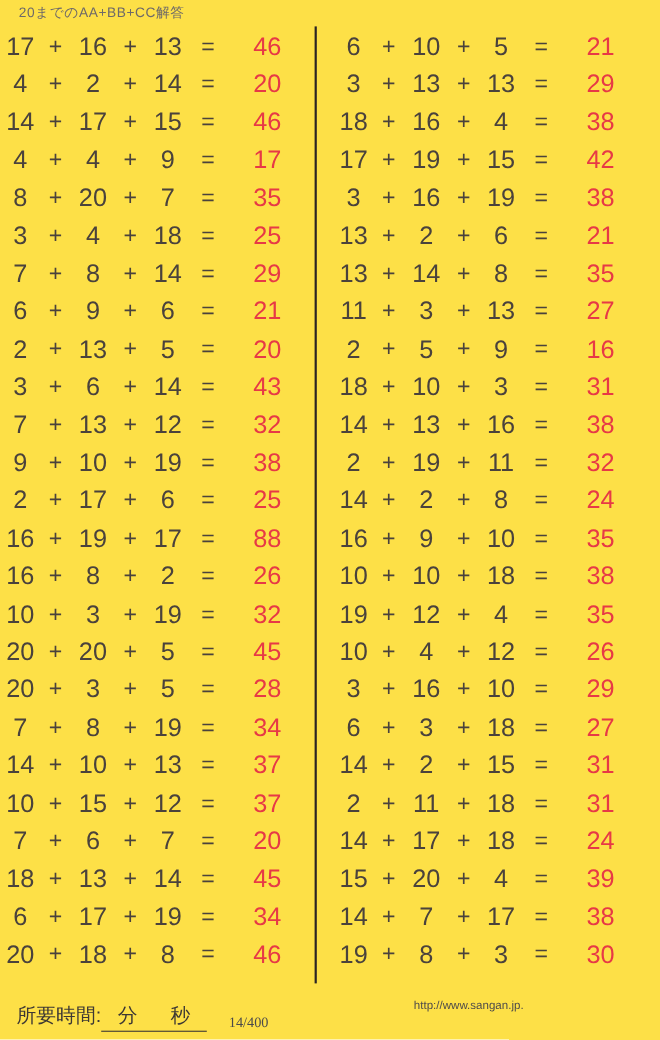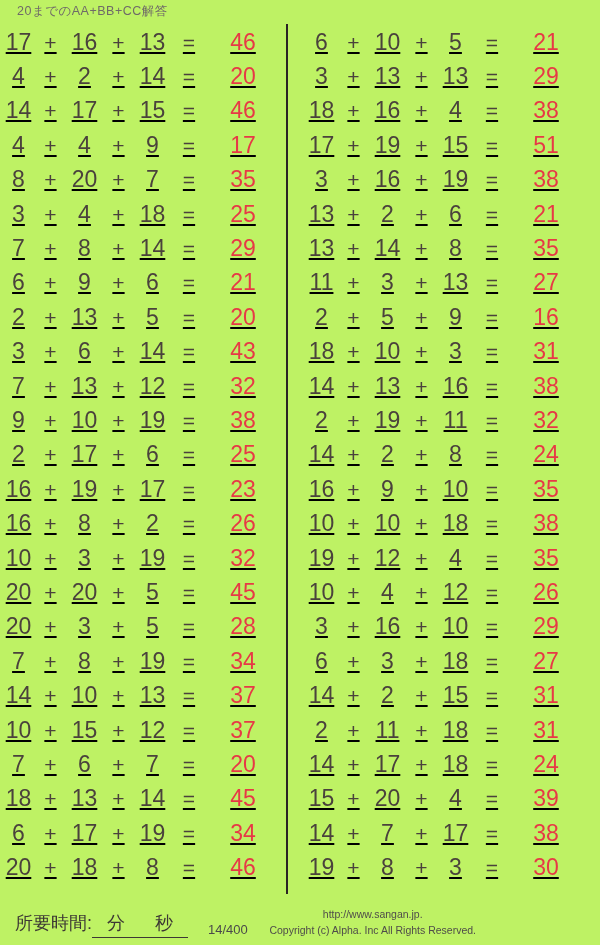--- a/index.html
+++ b/index.html
@@ -1,20 +1,20 @@
 <!DOCTYPE html>
 <html><head>
 <meta charset="utf-8">
 <style>
   html, body { margin: 0; padding: 0; background: #ffffff; }
   .page {
     position: relative;
     width: 600px;
     height: 945px;
-    background: #bef264;
+    background: #fde047;
     overflow: hidden;
     font-family: "Liberation Sans", "DejaVu Sans", sans-serif;
   }
   .title {
     position: absolute;
     top: 3px;
     left: 17px;
     font-size: 12.5px;
     letter-spacing: 0.5px;
     color: #6f6a68;
@@ -24,21 +24,20 @@
     top: 25px;
     width: 278px;
   }
   .col-left  { left: 2px; }
   .col-right { left: 305px; }
   .row {
     display: grid;
     grid-template-columns: 33px 31px 37px 31px 37px 36px 72px;
     height: 34.4px;
     align-items: center;
-    text-decoration: underline;
   }
   .cell {
     text-align: center;
     color: #4a423c;
     font-size: 23px;
     line-height: 1;
     white-space: nowrap;
   }
   .cell.op { font-size: 21px; color: #4a423c; }
   .cell.eq { font-size: 21px; color: #4a423c; }
@@ -72,20 +71,21 @@
     width: 96px;
     padding-bottom: 2px;
     border-bottom: 1.5px solid #3d3834;
   }
   .page-indicator {
     position: absolute;
     left: 208px;
     top: 19px;
     font-size: 13px;
     color: #4a4a4a;
+    font-family: Liberation Serif, serif;
   }
   .credits {
     position: absolute;
     right: 8px;
     top: 3px;
     text-align: center;
     font-family: Liberation Sans, sans-serif;
     font-size: 10.5px;
     line-height: 1.55;
     color: #4f4c4a;
@@ -215,21 +215,21 @@
     <span class="cell eq">=</span>
     <span class="cell ans">25</span>
   </div>
       <div class="row">
     <span class="cell a">16</span>
     <span class="cell op op1">+</span>
     <span class="cell b">19</span>
     <span class="cell op op2">+</span>
     <span class="cell c">17</span>
     <span class="cell eq">=</span>
-    <span class="cell ans">23</span>
+    <span class="cell ans">88</span>
   </div>
       <div class="row">
     <span class="cell a">16</span>
     <span class="cell op op1">+</span>
     <span class="cell b">8</span>
     <span class="cell op op2">+</span>
     <span class="cell c">2</span>
     <span class="cell eq">=</span>
     <span class="cell ans">26</span>
   </div>
@@ -353,21 +353,21 @@
     <span class="cell eq">=</span>
     <span class="cell ans">38</span>
   </div>
       <div class="row">
     <span class="cell a">17</span>
     <span class="cell op op1">+</span>
     <span class="cell b">19</span>
     <span class="cell op op2">+</span>
     <span class="cell c">15</span>
     <span class="cell eq">=</span>
-    <span class="cell ans">51</span>
+    <span class="cell ans">42</span>
   </div>
       <div class="row">
     <span class="cell a">3</span>
     <span class="cell op op1">+</span>
     <span class="cell b">16</span>
     <span class="cell op op2">+</span>
     <span class="cell c">19</span>
     <span class="cell eq">=</span>
     <span class="cell ans">38</span>
   </div>
@@ -556,16 +556,15 @@
   <div class="footer">
     <div class="time">
       <span>所要時間:</span><span class="time-blank">
           <span>分</span>
           <span>秒</span>
         </span>
     </div>
     <div class="page-indicator">14/400</div>
     <div class="credits">
       <div>http://www.sangan.jp.</div>
-      <div>Copyright (c) Alpha. Inc All Rights Reserved.</div>
     </div>
   </div>
 </div>
 
 </body></html>

